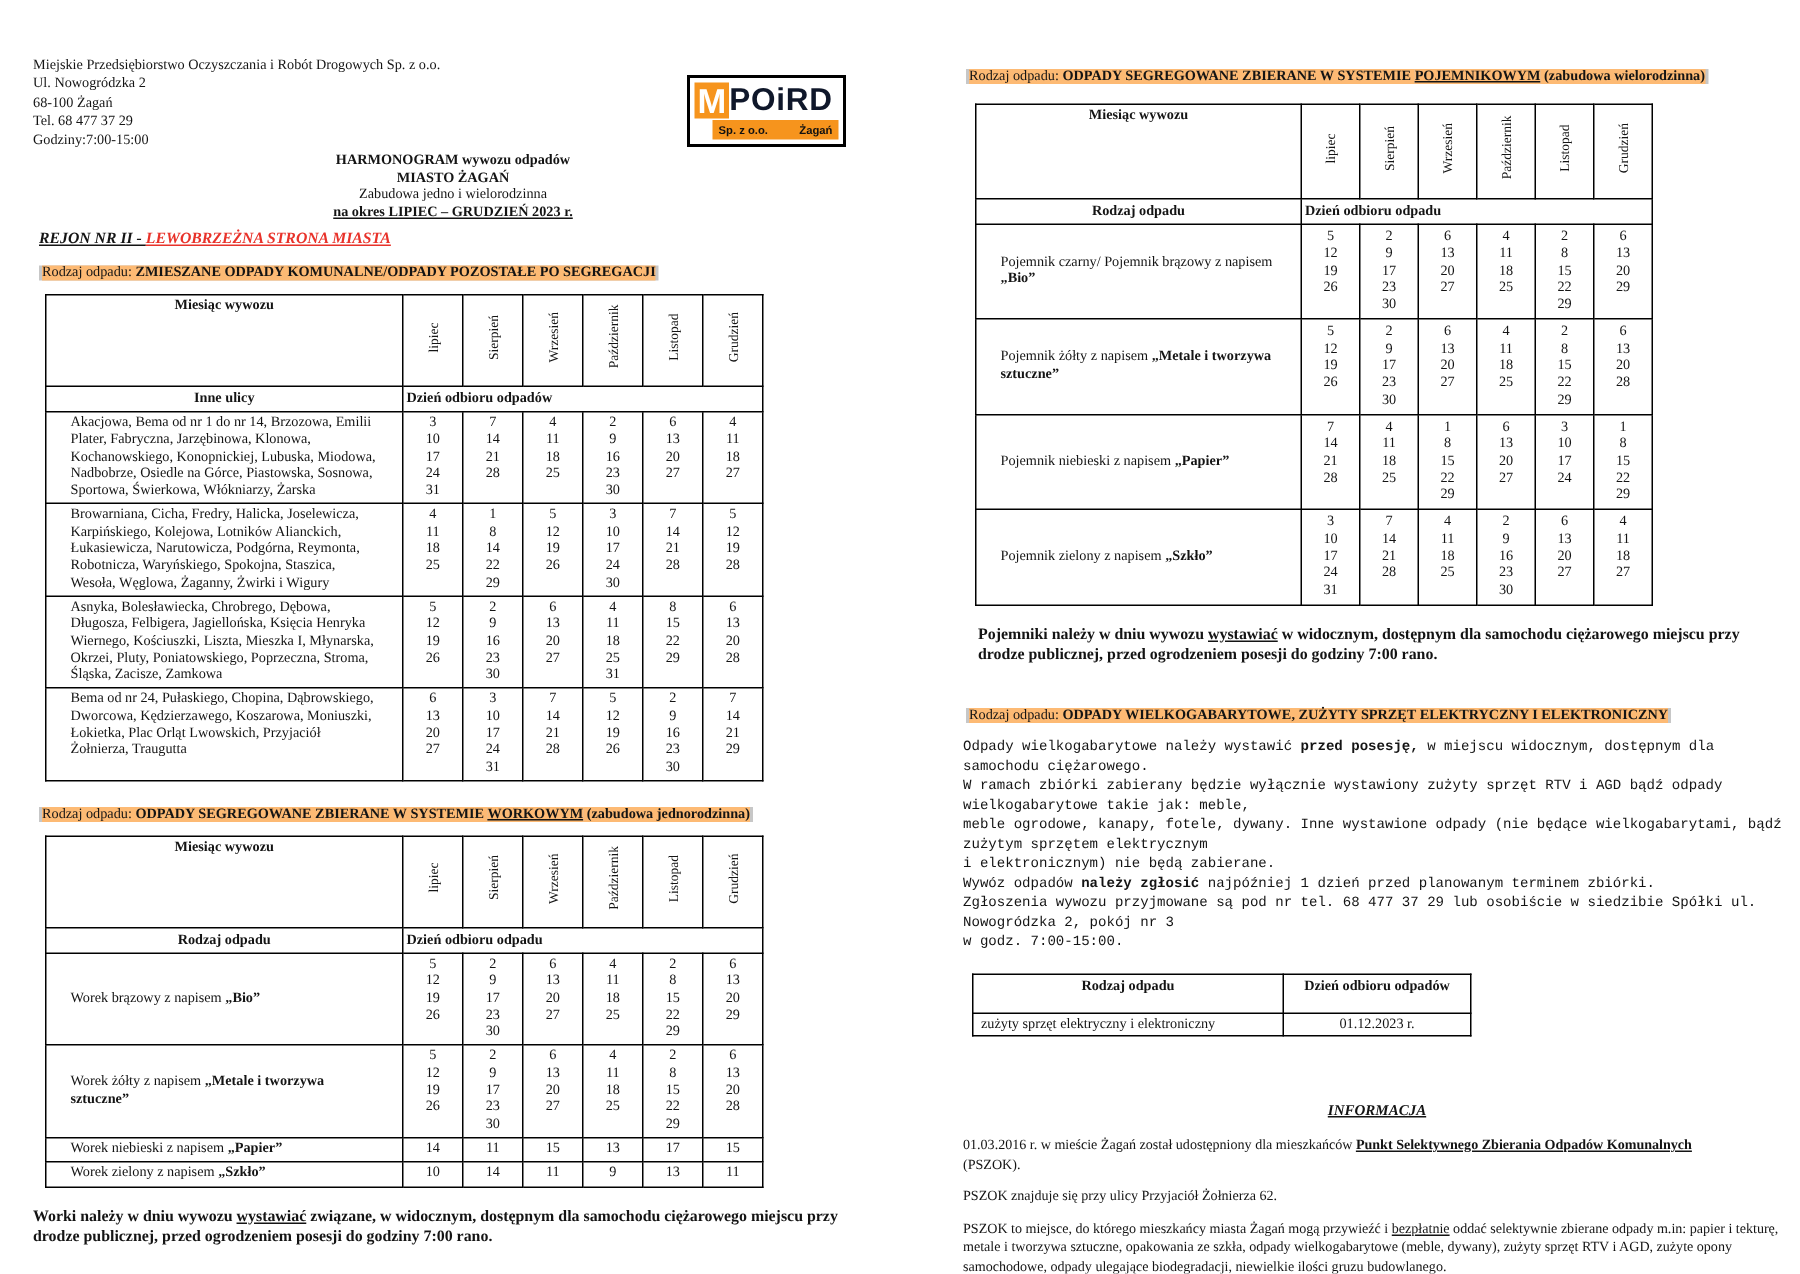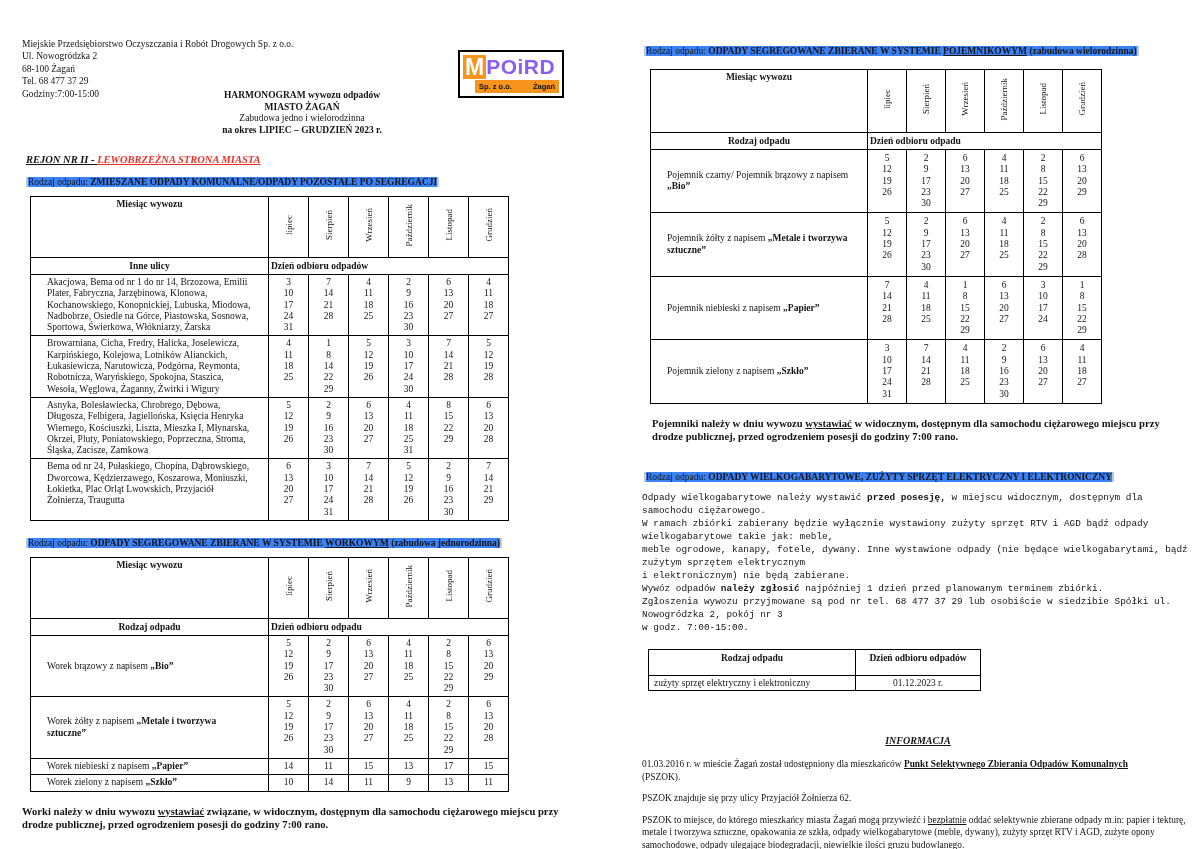--- a/index.html
+++ b/index.html
@@ -10,36 +10,36 @@
   .b{font-weight:bold;}
   .u{text-decoration:underline;}
   .i{font-style:italic;}
   .page{position:absolute;}
   #page-left{left:22px;top:38px;width:560px;}
   #page-right{left:640px;top:45px;width:556px;}
 
   
   .hdr{position:relative;height:112px;}
   .company{position:absolute;left:0;top:0;font-size:9.5px;line-height:12.4px;}
-  .titleblock{position:absolute;left:60px;right:60px;top:52px;text-align:center;font-size:9.5px;line-height:11.5px;}
+  .titleblock{position:absolute;left:60px;right:60px;top:64px;text-align:center;font-size:9.5px;line-height:11.5px;}
   .titleblock .t1,.titleblock .t2{font-weight:bold;}
-  .titleblock .t4{font-weight:bold;}
+  .titleblock .t4{font-weight:bold;text-decoration:underline;}
 
   
   .logo{position:absolute;right:18px;top:12px;width:96px;border:2px solid #000;background:#fff;padding:3px 3px 3px;}
   .logo-top{display:flex;align-items:stretch;font-family:"Liberation Sans",sans-serif;}
   .logo-m{background:#f6941d;color:#fff;font-weight:bold;font-size:23px;line-height:24px;padding:0 2px;}
-  .logo-name{color:#8b5cf6;font-weight:bold;font-size:21px;line-height:24px;letter-spacing:.5px;}
+  .logo-name{color:#0f172a;font-weight:bold;font-size:21px;line-height:24px;letter-spacing:.5px;}
   .logo-strip{margin-top:1px;background:#f6941d;display:flex;justify-content:space-between;
     font-family:"Liberation Sans",sans-serif;font-weight:bold;font-size:7.5px;padding:2px 4px;color:#111;margin-left:12px;}
 
   .rejon{margin:4px 0 0 4px;font-size:10.5px;font-weight:bold;font-style:italic;}
   .seclabel{margin:11px 0 0 4px;font-size:9.5px;line-height:12px;}
   .seclabel .hl{background:#c7c7c7;padding:0 2px;display:inline;}
-  .seclabel .hl span{background:#3b82f6;font-family:Liberation Serif, serif;}
+  .seclabel .hl span{background:#fdba74;font-family:Liberation Serif, serif;}
 
   
   table.sched{border-collapse:collapse;margin:8px 0 0 8px;table-layout:fixed;}
   table.sched th,table.sched td{border:1px solid #000;}
   .sched .corner{width:233px;vertical-align:top;text-align:center;font-weight:bold;font-size:9.5px;padding:2px;}
   .sched .month{width:39px;height:60px;text-align:center;vertical-align:middle;font-weight:normal;padding:0;}
   .sched .vert{writing-mode:vertical-rl;transform:rotate(180deg);font-size:9px;display:inline-block;line-height:10px;}
   .sched .rowhdr{font-weight:bold;font-size:9.5px;text-align:center;padding:3px 2px;}
   .sched .dayshdr{font-weight:bold;font-size:9.5px;text-align:left;padding:3px 2px;}
   .sched td.lbl{padding:2px 16px;font-size:9.5px;line-height:11.3px;text-align:left;}

